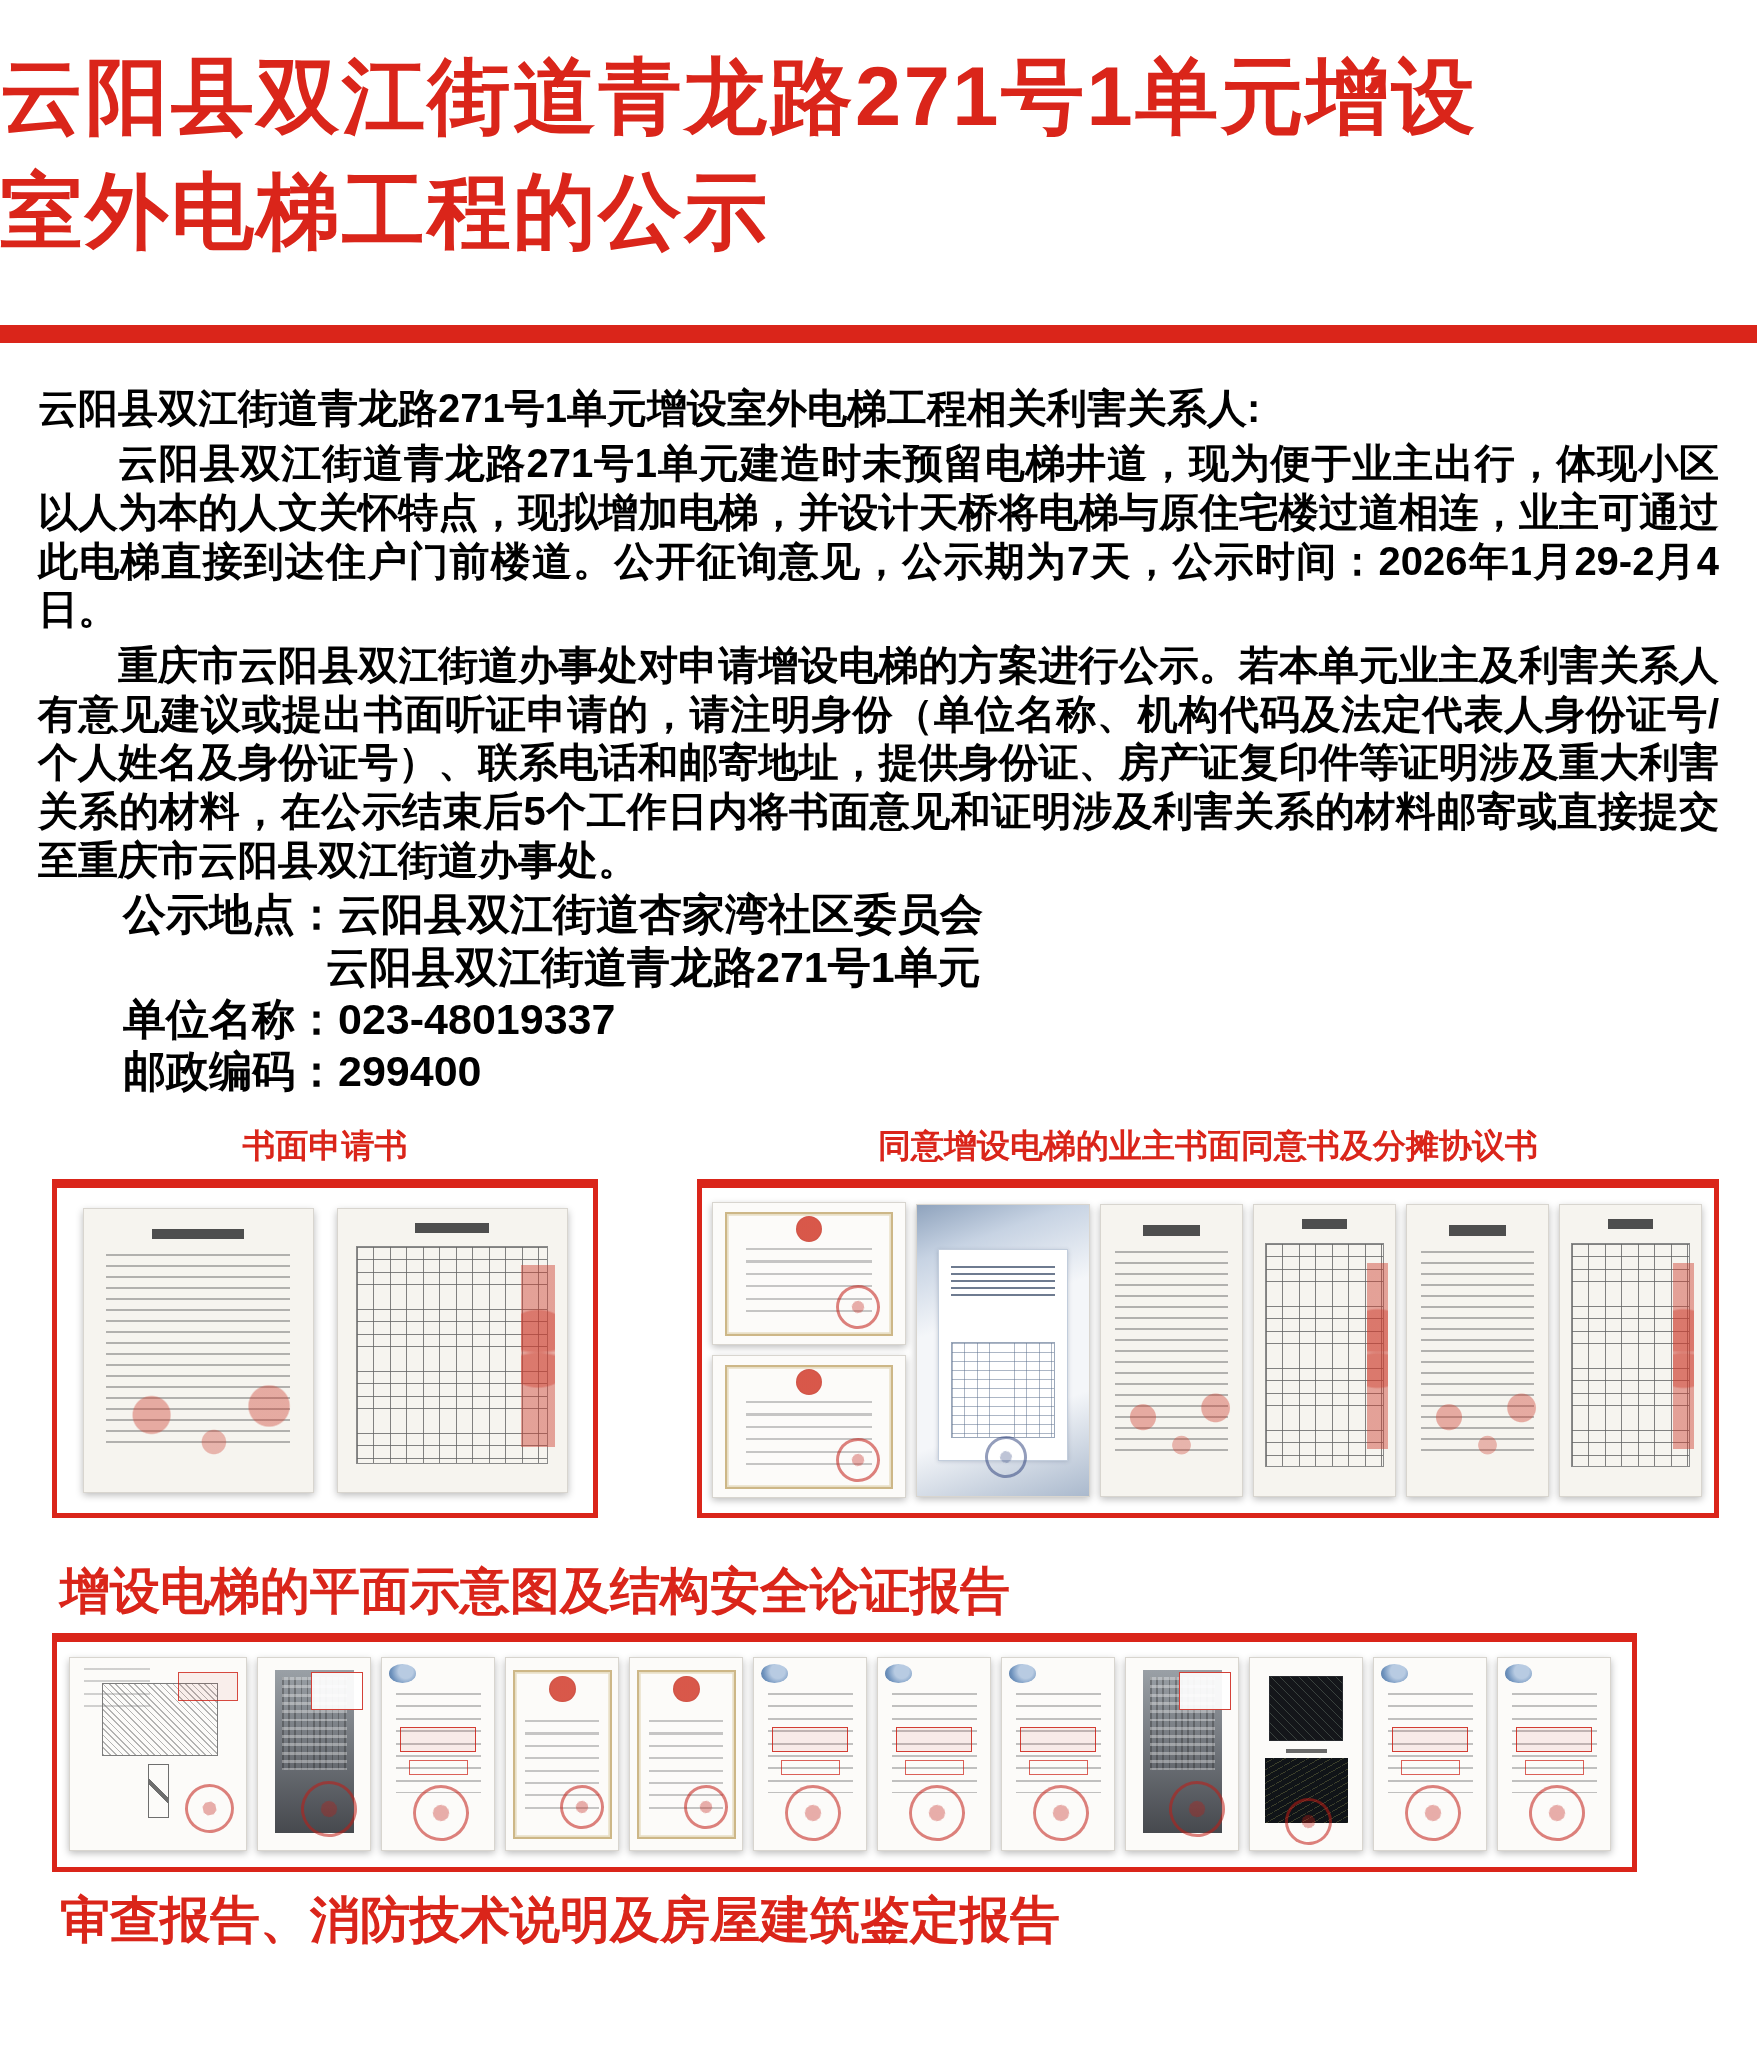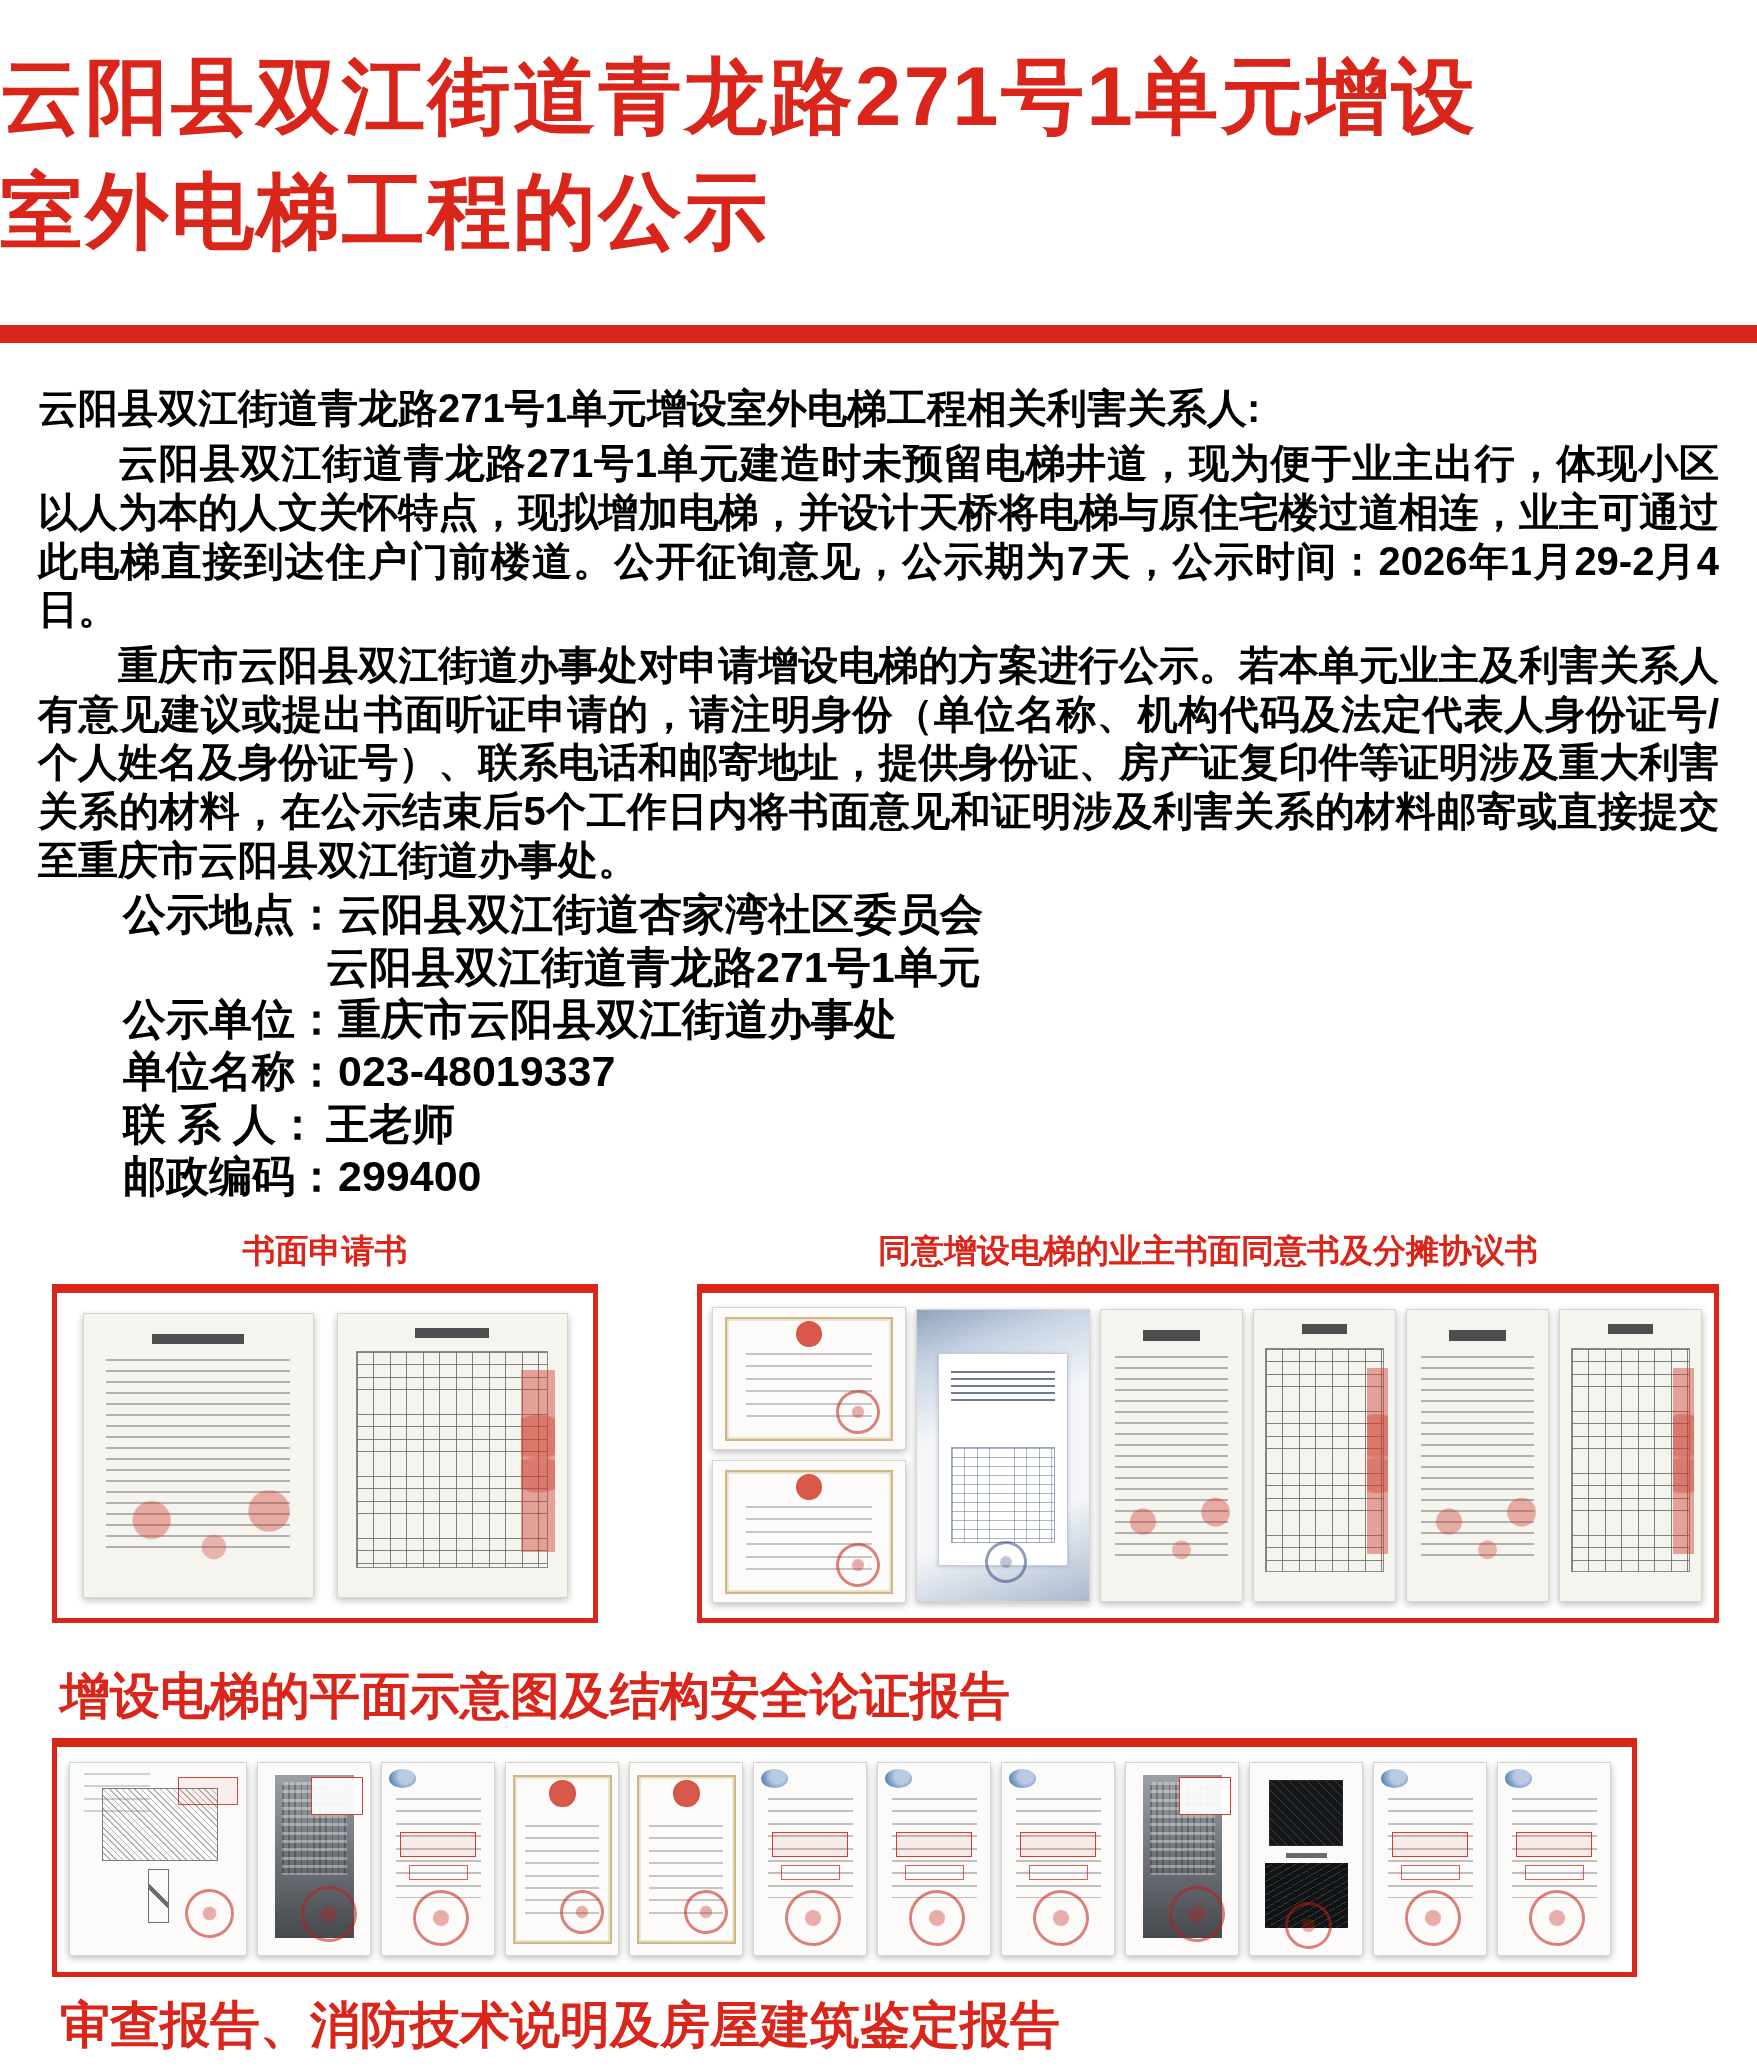--- a/index.html
+++ b/index.html
@@ -170,27 +170,21 @@
     <p class="para">重庆市云阳县双江街道办事处对申请增设电梯的方案进行公示。若本单元业主及利害关系人有意见建议或提出书面听证申请的，请注明身份（单位名称、机构代码及法定代表人身份证号/个人姓名及身份证号）、联系电话和邮寄地址，提供身份证、房产证复印件等证明涉及重大利害关系的材料，在公示结束后5个工作日内将书面意见和证明涉及利害关系的材料邮寄或直接提交至重庆市云阳县双江街道办事处。</p>
 
     <div class="info">
       <div class="info-row">
         <span class="info-label">公示地点：</span><span class="info-value">云阳县双江街道杏家湾社区委员会</span>
       </div>
       <div class="info-row">
         <span class="info-label"></span><span class="info-value">云阳县双江街道青龙路271号1单元</span>
       </div>
       <div class="info-row">
-        <span class="info-label">公示单位：</span><span class="info-value">重庆市云阳县双江街道办事处</span>
-      </div>
-      <div class="info-row">
         <span class="info-label">单位名称：</span><span class="info-value">023-48019337</span>
-      </div>
-      <div class="info-row">
-        <span class="info-label">联 系 人：</span><span class="info-value">王老师</span>
       </div>
       <div class="info-row">
         <span class="info-label">邮政编码：</span><span class="info-value">299400</span>
       </div>
     </div>
 
     <div class="section-row">
       <div class="col-left">
         <h2 class="sec-heading">书面申请书</h2>
         <div class="doc-box app-box">

